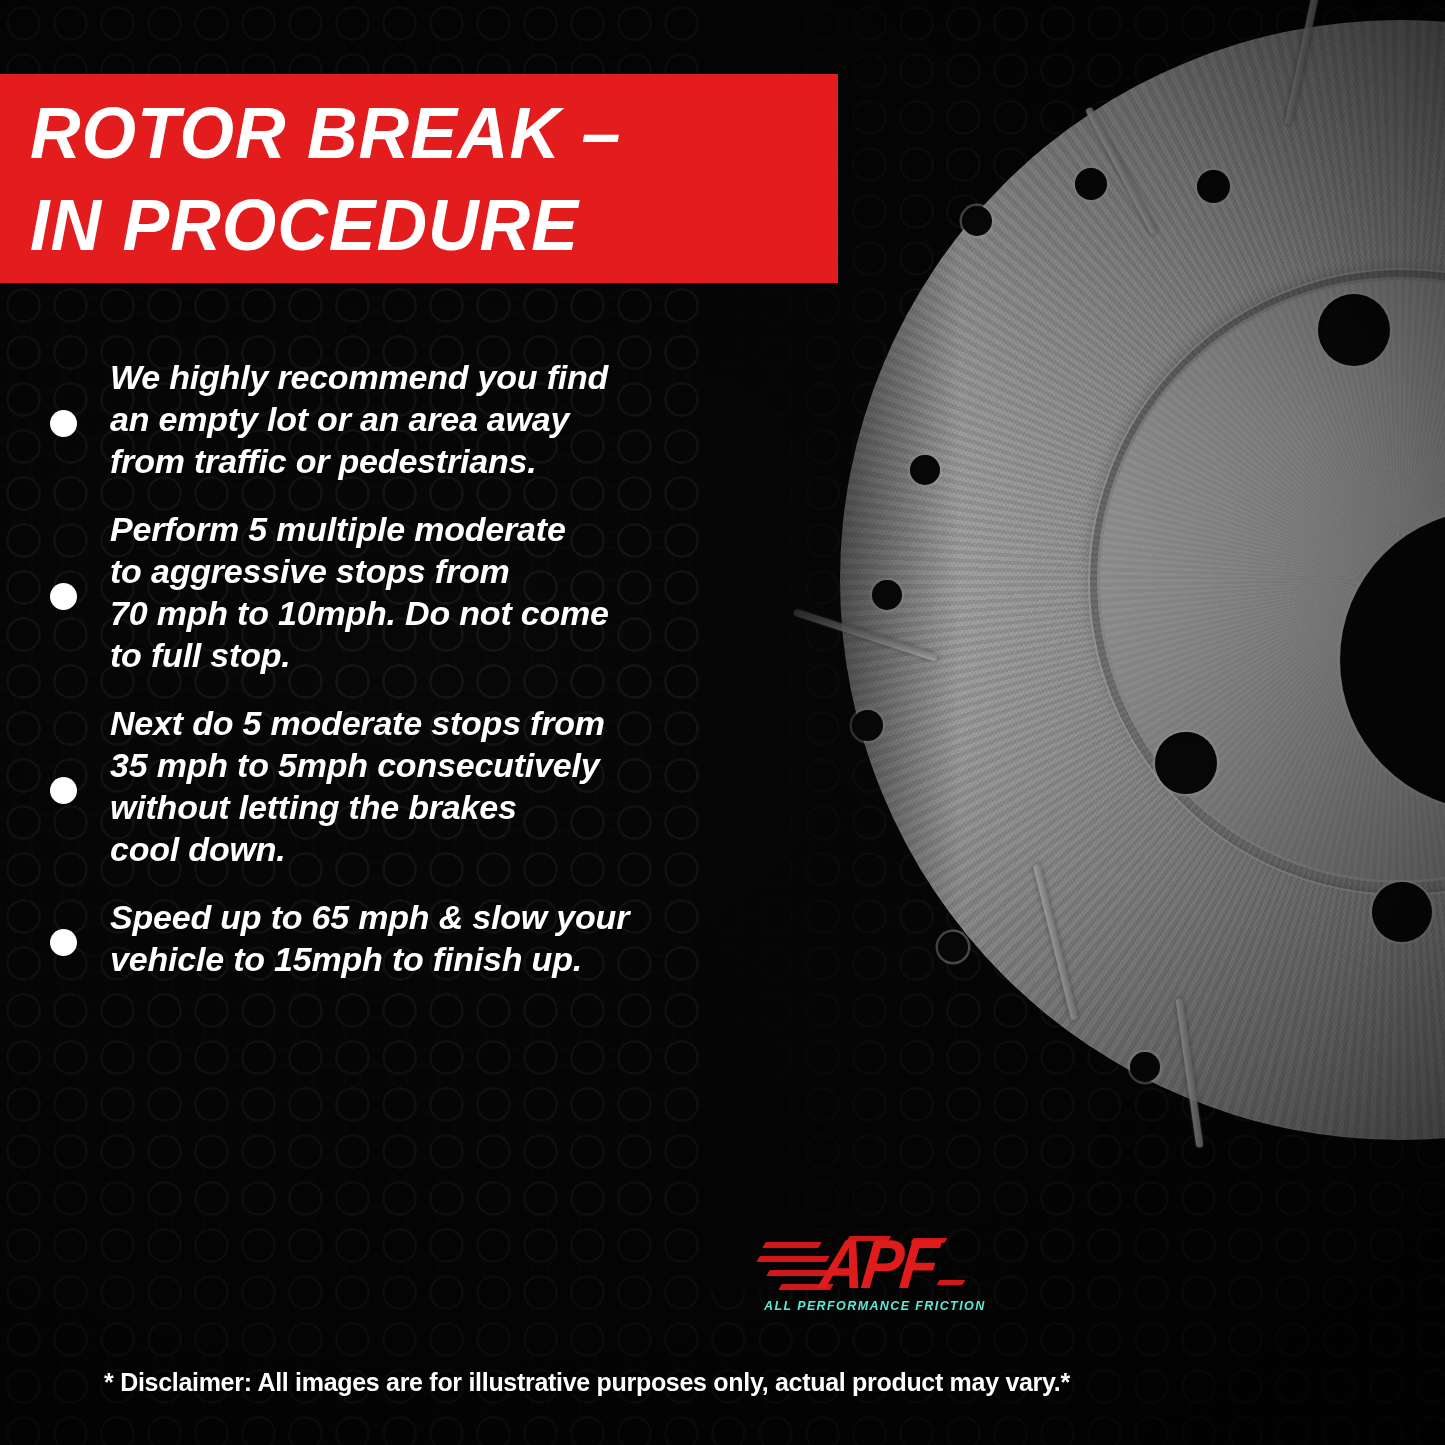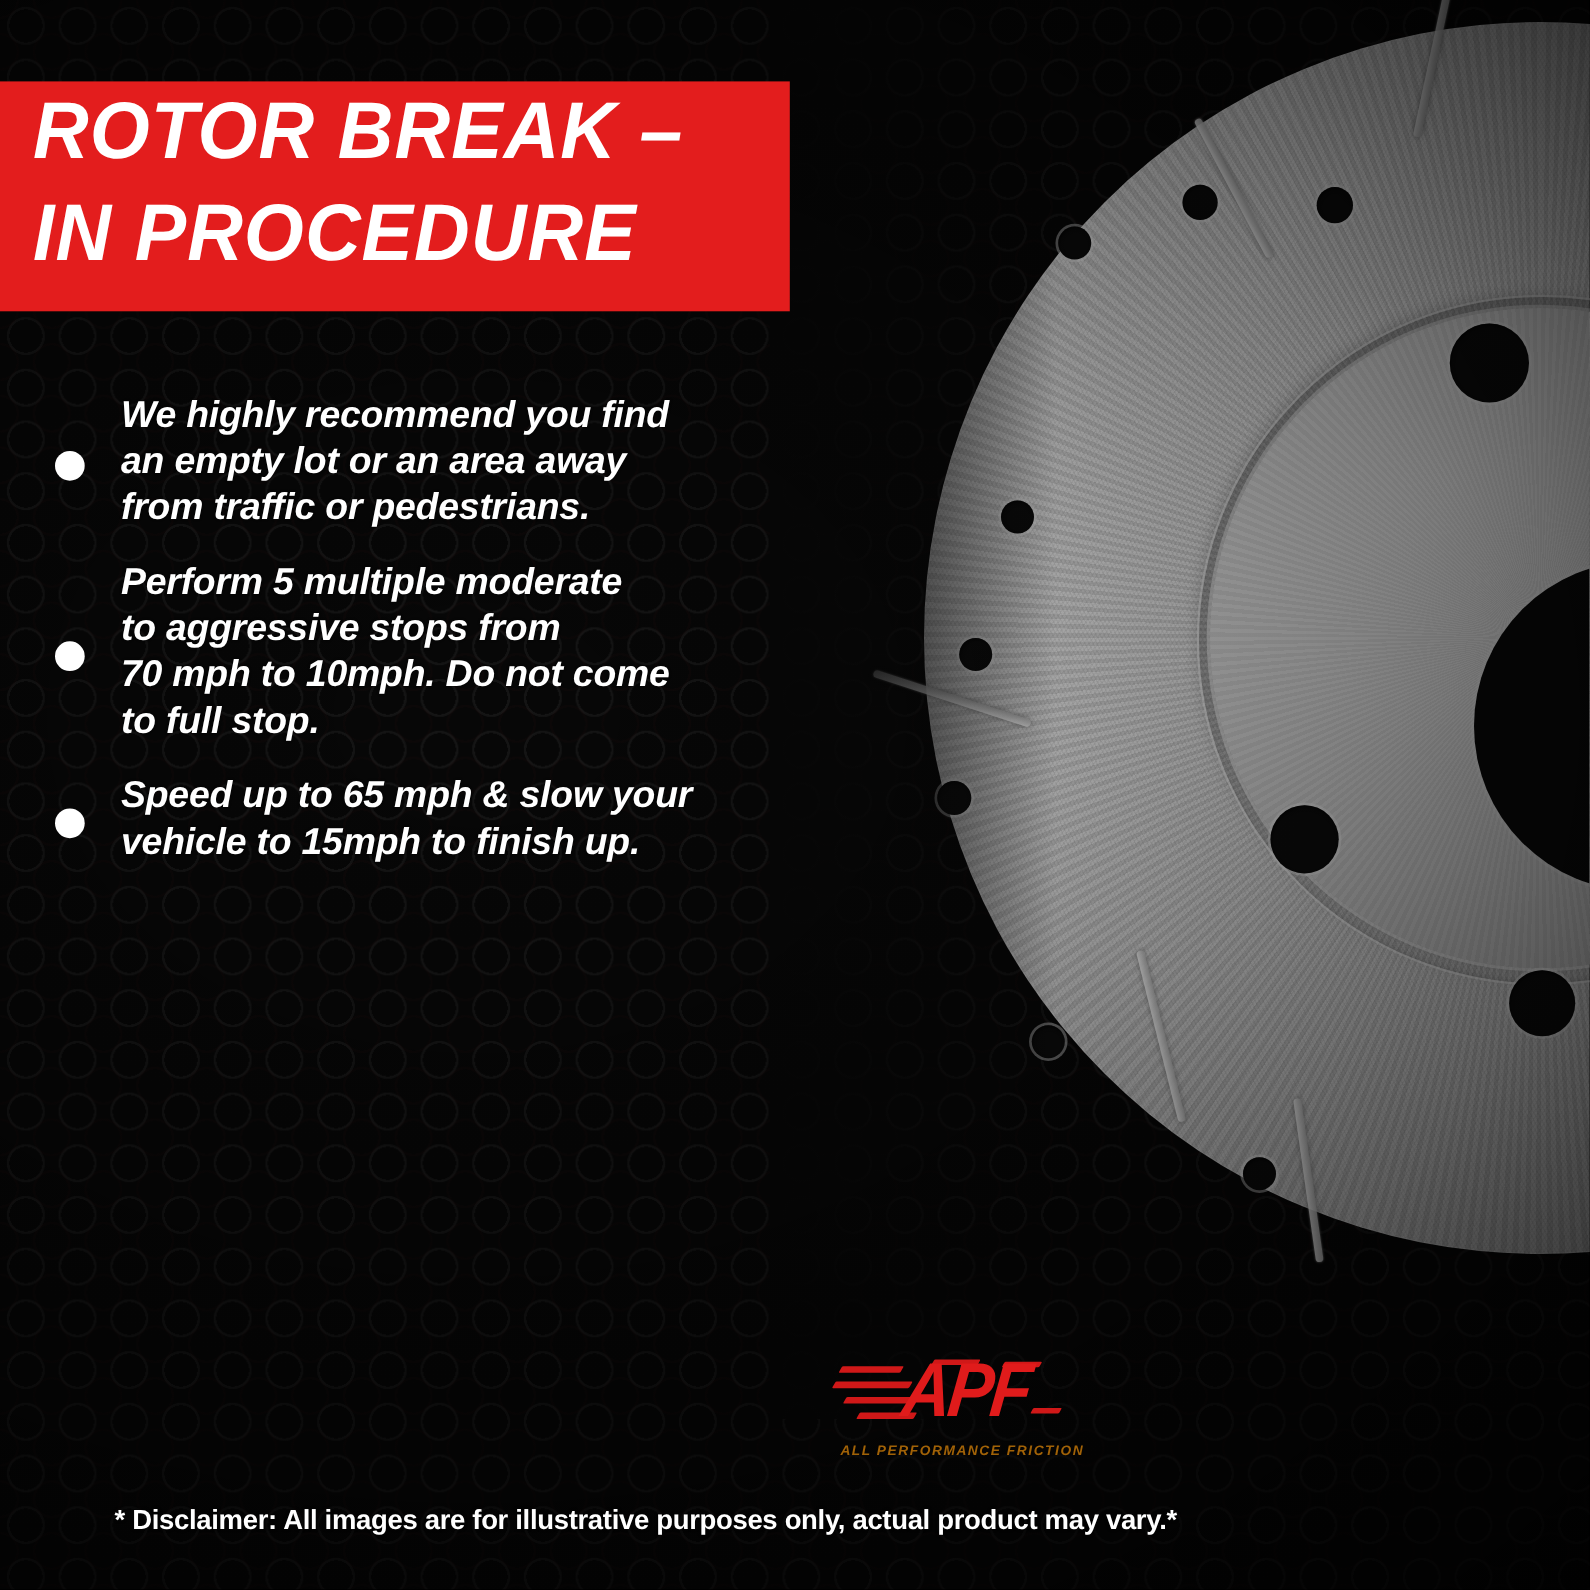--- a/index.html
+++ b/index.html
@@ -107,23 +107,23 @@
   #rotor-shadow-left{
     position:absolute;left:0;top:0;width:260px;height:100%;
     background:linear-gradient(90deg, rgba(7,7,7,1) 0%, rgba(7,7,7,0.85) 30%, rgba(7,7,7,0) 100%);
     pointer-events:none;
   }
 
   
   #title-banner{
     position:absolute;
     left:0;top:74px;
-    width:718px;height:209px;
+    width:838px;height:209px;
     background:#E31D1D;
-    display:flex;flex-direction:column;
+    display:flex;flex-direction:column;justify-content:center;
     padding:0 0 0 30px;
     box-sizing:border-box;
   }
   .title-line{
     color:#ffffff;
     font-family:"Liberation Sans",sans-serif;
     font-weight:bold;
     font-style:italic;
     font-size:73px;
     line-height:92px;
@@ -188,24 +188,24 @@
   }
   .streak{
     position:absolute;
     background:#D01818;
     height:6px;
     transform:skewX(-30deg);
     border-radius:1px;
   }
   #apf-tagline{
     position:absolute;
-    left:2px;top:80px;
+    left:2px;top:67px;
     width:206px;
     text-align:center;
-    color:#a16207;
+    color:#5eead4;
     font-family:"Liberation Sans",sans-serif;
     font-weight:bold;font-style:italic;
     font-size:12.5px;
     letter-spacing:1.4px;
     white-space:nowrap;
   }
 
   
   #disclaimer{
     position:absolute;
@@ -278,20 +278,27 @@
 
     <div class="bullet-row">
       <span class="bullet-dot"></span>
       <span class="bullet-text">Perform 5 multiple moderate
 to aggressive stops from
 70 mph to 10mph. Do not come
 to full stop.</span>
     </div>
 
 
+    <div class="bullet-row">
+      <span class="bullet-dot"></span>
+      <span class="bullet-text">Next  do 5 moderate stops from
+35 mph to 5mph consecutively
+without letting the brakes
+cool down.</span>
+    </div>
 
 
     <div class="bullet-row">
       <span class="bullet-dot"></span>
       <span class="bullet-text">Speed up to 65 mph &amp; slow your
 vehicle to 15mph to finish up.</span>
     </div>
 
   </div>
 

